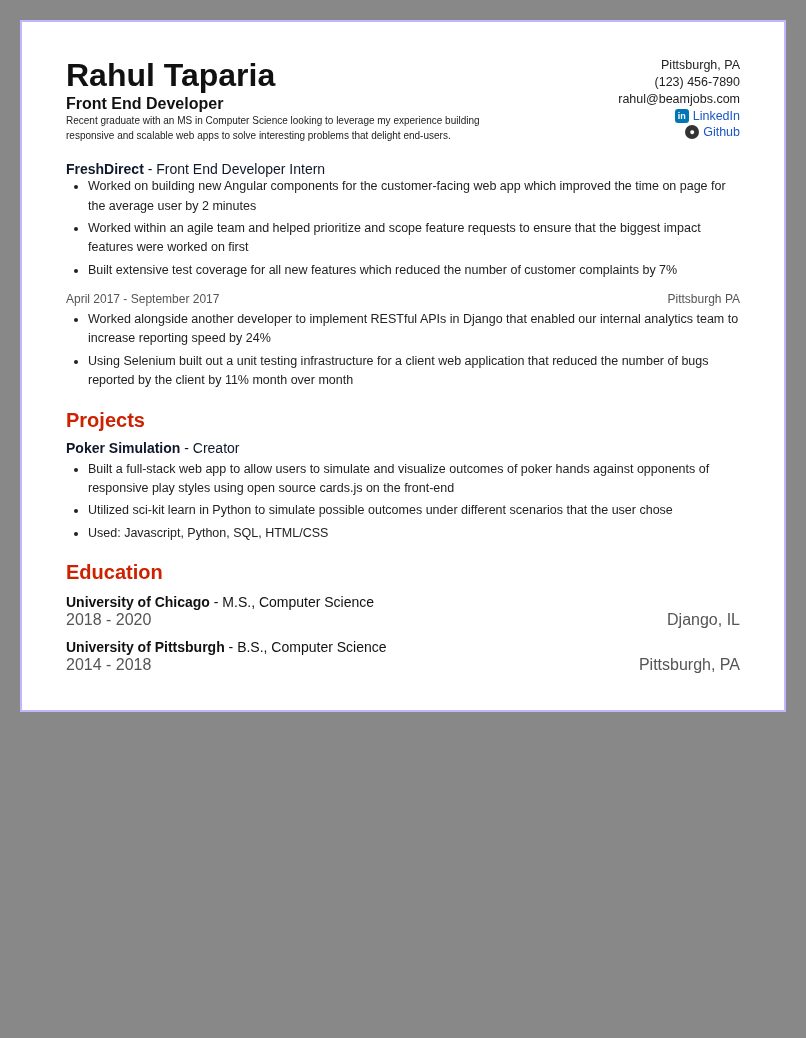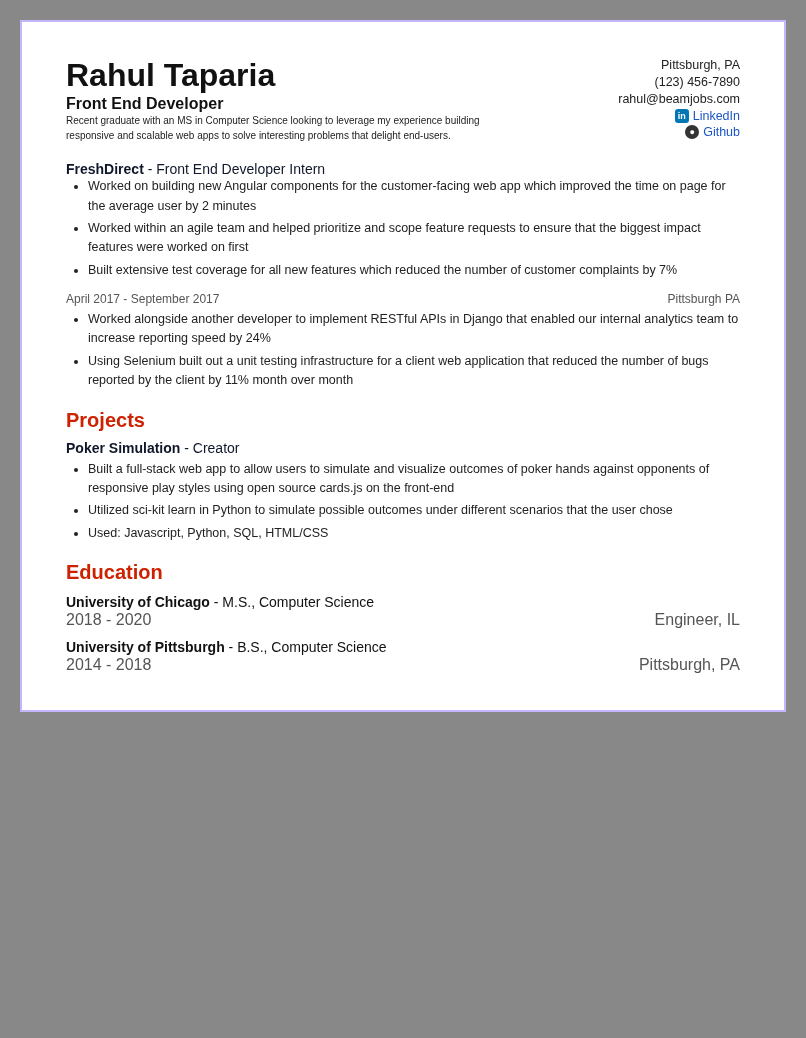--- a/index.html
+++ b/index.html
@@ -244,21 +244,21 @@
 
     <div class="edu-block">
       <div class="edu-header">
         <div class="edu-title-line">
           <span class="edu-school">University of Chicago</span>
           <span class="edu-degree"> - M.S., Computer Science</span>
         </div>
       </div>
       <div class="edu-meta">
         <span>2018 - 2020</span>
-        <span>Engineer, IL</span>
+        <span>Django, IL</span>
       </div>
     </div>
 
     <div class="edu-block" style="margin-top:10px;">
       <div class="edu-header">
         <div class="edu-title-line">
           <span class="edu-school">University of Pittsburgh</span>
           <span class="edu-degree"> - B.S., Computer Science</span>
         </div>
       </div>

